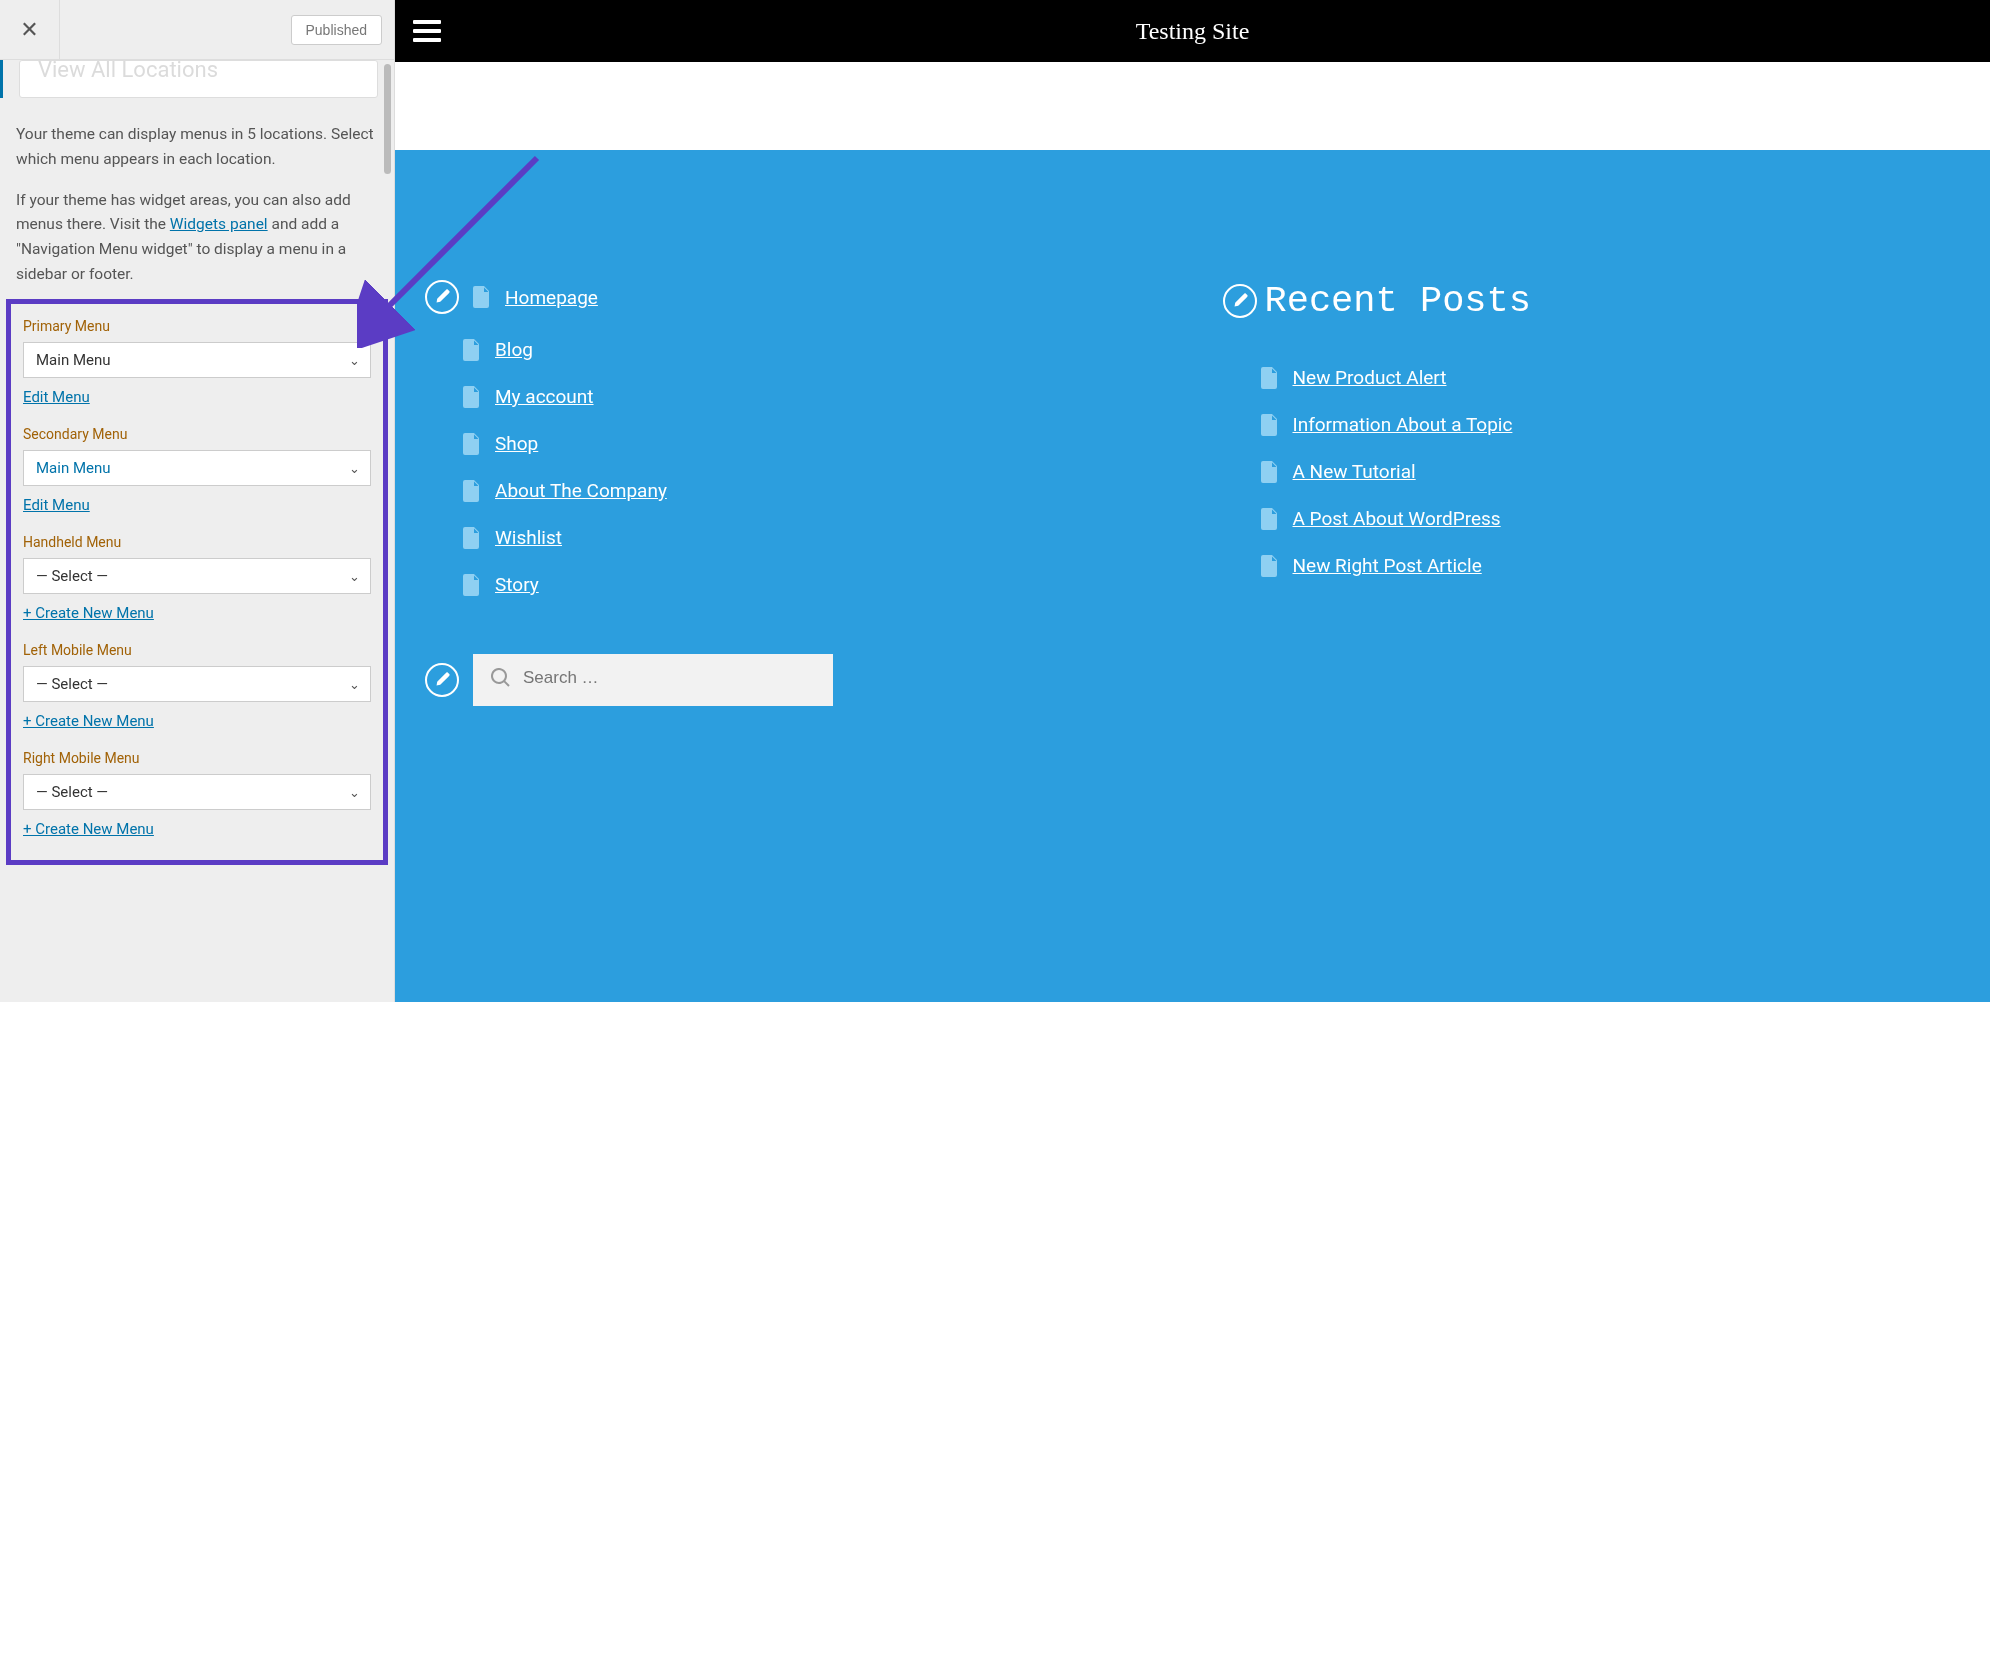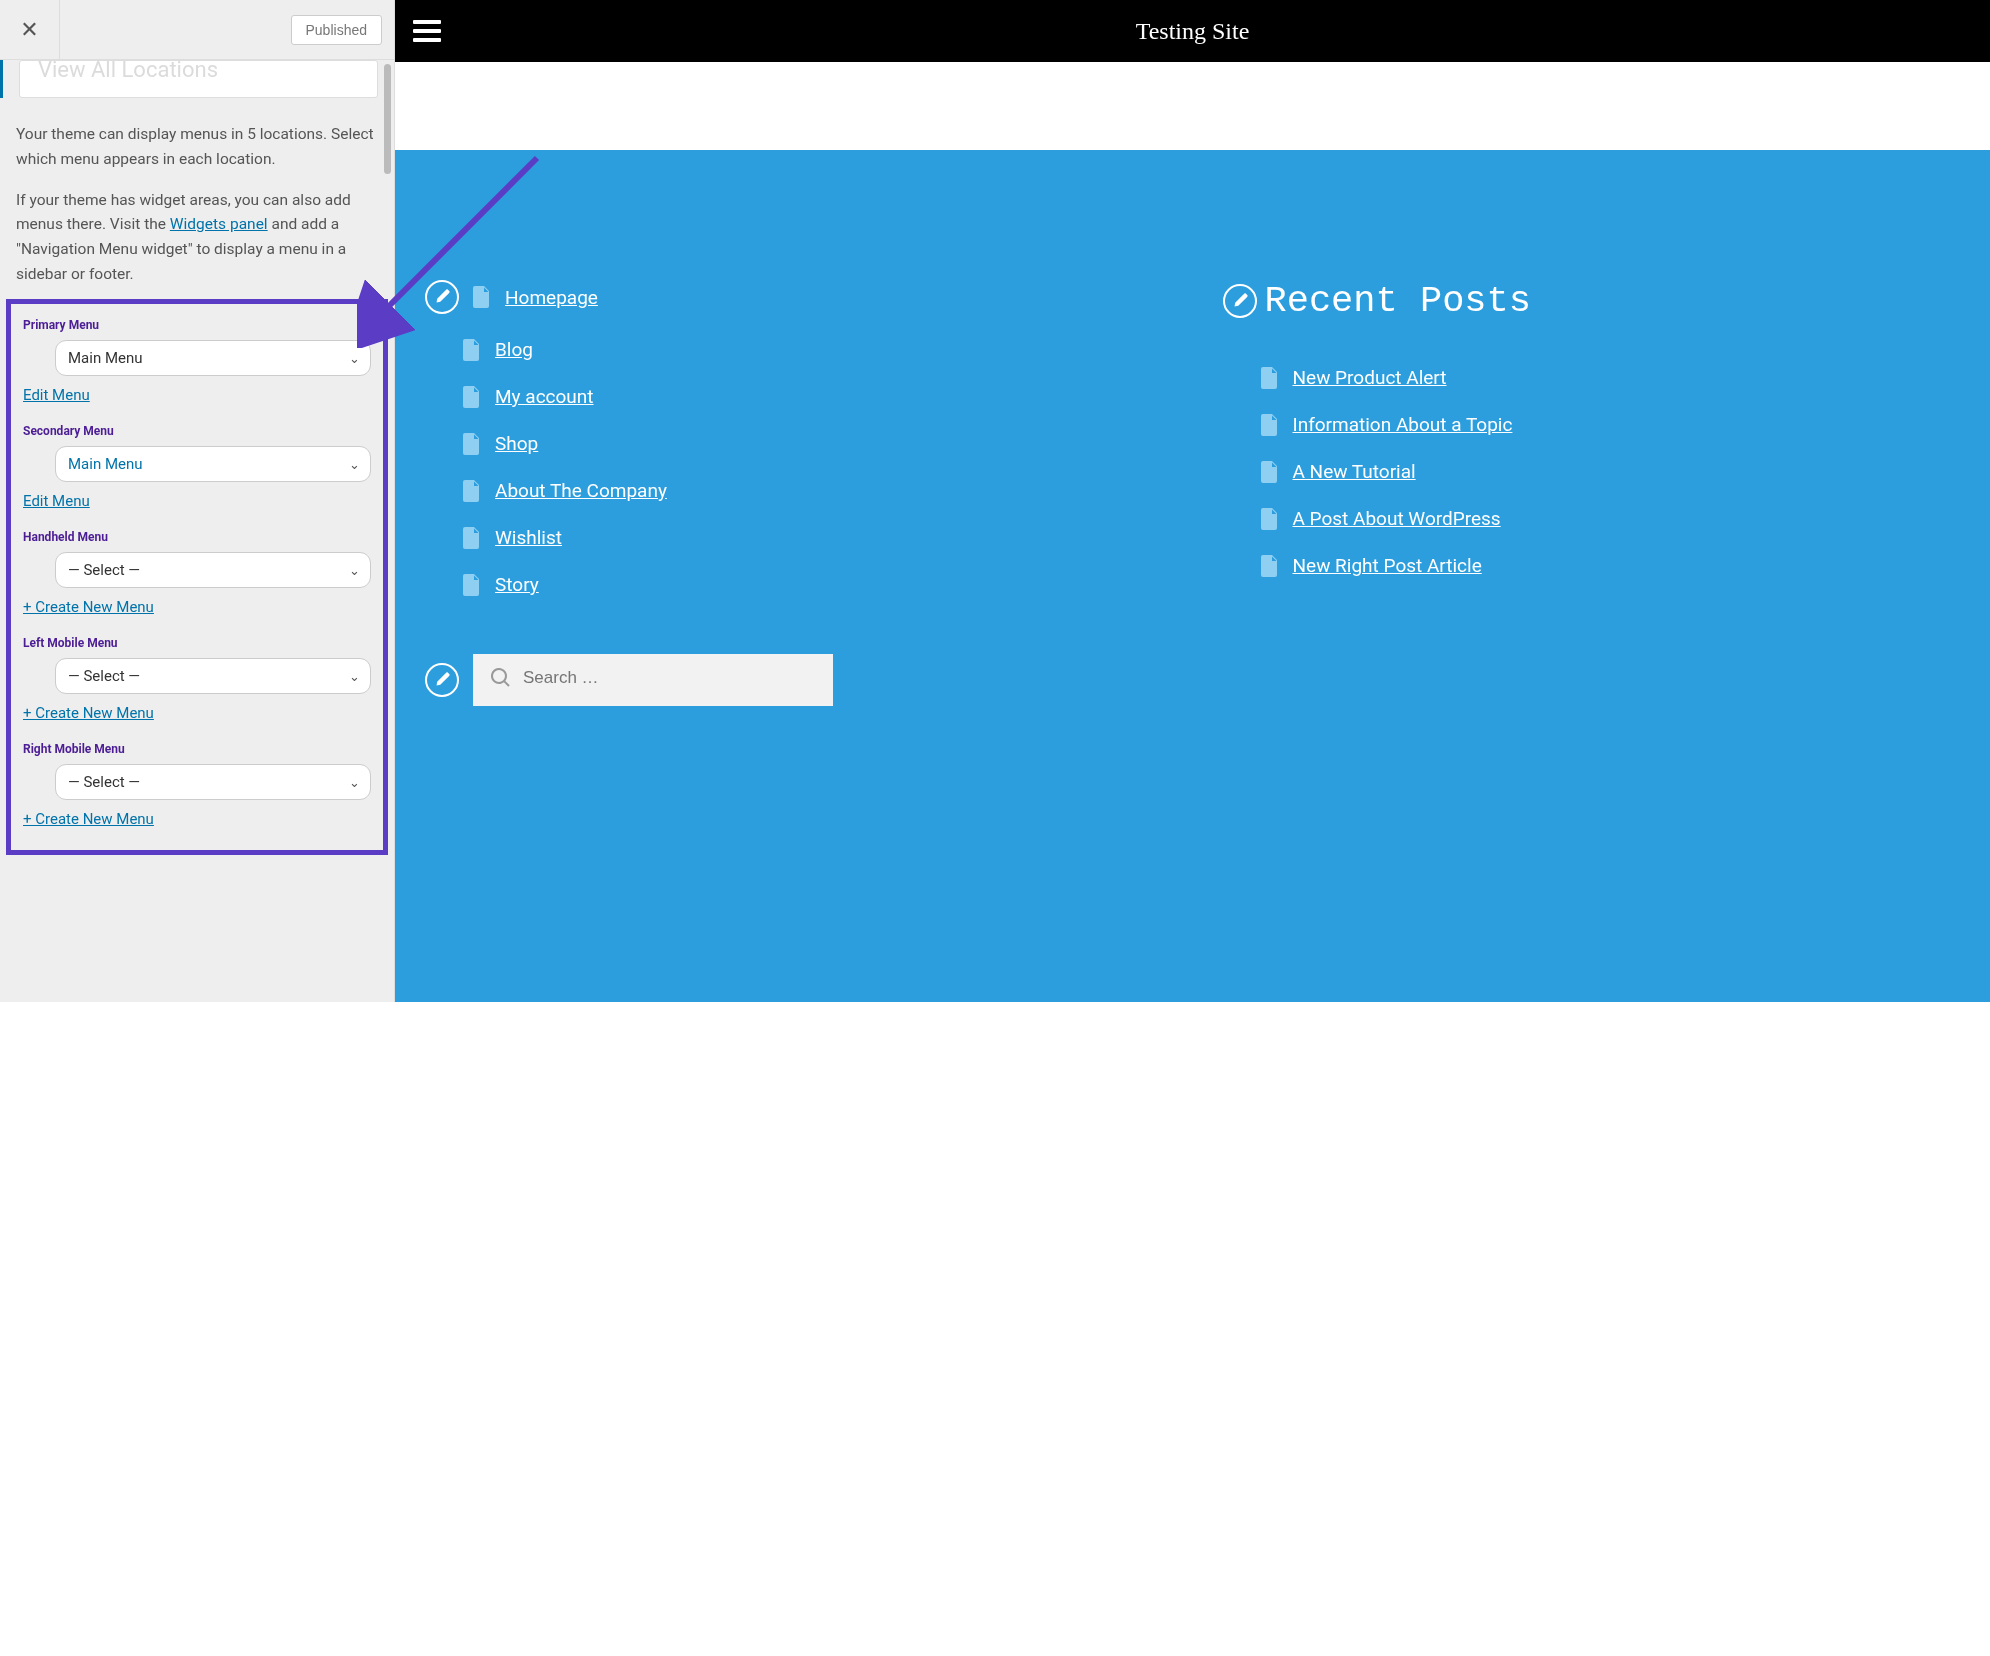--- a/index.html
+++ b/index.html
@@ -15,22 +15,22 @@
 
 .truncated-row { margin: 0 16px; background: #fff; border: 1px solid #ddd; border-radius: 3px; padding: 14px 18px; font-size: 22px; color: #999; overflow: hidden; height: 38px; display:flex; align-items:center; }
 .truncated-row-wrap { padding-top:0; border-left: 3px solid #0073aa; margin-bottom: 16px; }
 
 .info-text { padding: 8px 16px 8px 16px; font-size: 15.5px; line-height: 1.6; color: #555; }
 .info-text a { color: #0073aa; text-decoration: underline; }
 
 .highlight-box { border: 5px solid #5b3cc4; margin: 4px 6px 8px 6px; padding: 8px 4px 8px 4px; }
 
 .loc-group { padding: 6px 8px 14px 8px; }
-.loc-label { font-weight: 700; font-size: 12px; color: #4c1d95; margin-bottom: 8px; }
-.loc-select { position: relative; background: #fff; border: 1px solid #ccc; border-radius: 11px; padding: 8px 34px 8px 12px; font-size: 15px; color: #333; cursor: pointer; margin-left: 32px; }
+.loc-label { font-weight: 400; font-size: 14px; color: #a16207; margin-bottom: 8px; }
+.loc-select { position: relative; background: #fff; border: 1px solid #ccc; border-radius: 0; padding: 8px 34px 8px 12px; font-size: 15px; color: #333; cursor: pointer; }
 .loc-select.blue { color: #0073aa; }
 .loc-select .chev { position: absolute; right: 10px; top: 50%; transform: translateY(-50%); font-size: 13px; color: #555; }
 .loc-link { display: inline-block; margin-top: 10px; font-size: 15px; color: #0073aa; text-decoration: underline; cursor: pointer; }
 
 .scrollbar-fake { position: absolute; right: 3px; top: 64px; width: 7px; height: 110px; background: #bbb; border-radius: 4px; }
 
 
 .arrow-svg { position: absolute; left: 357px; top: 148px; width: 200px; height: 200px; pointer-events: none; z-index: 50; }
 
 

